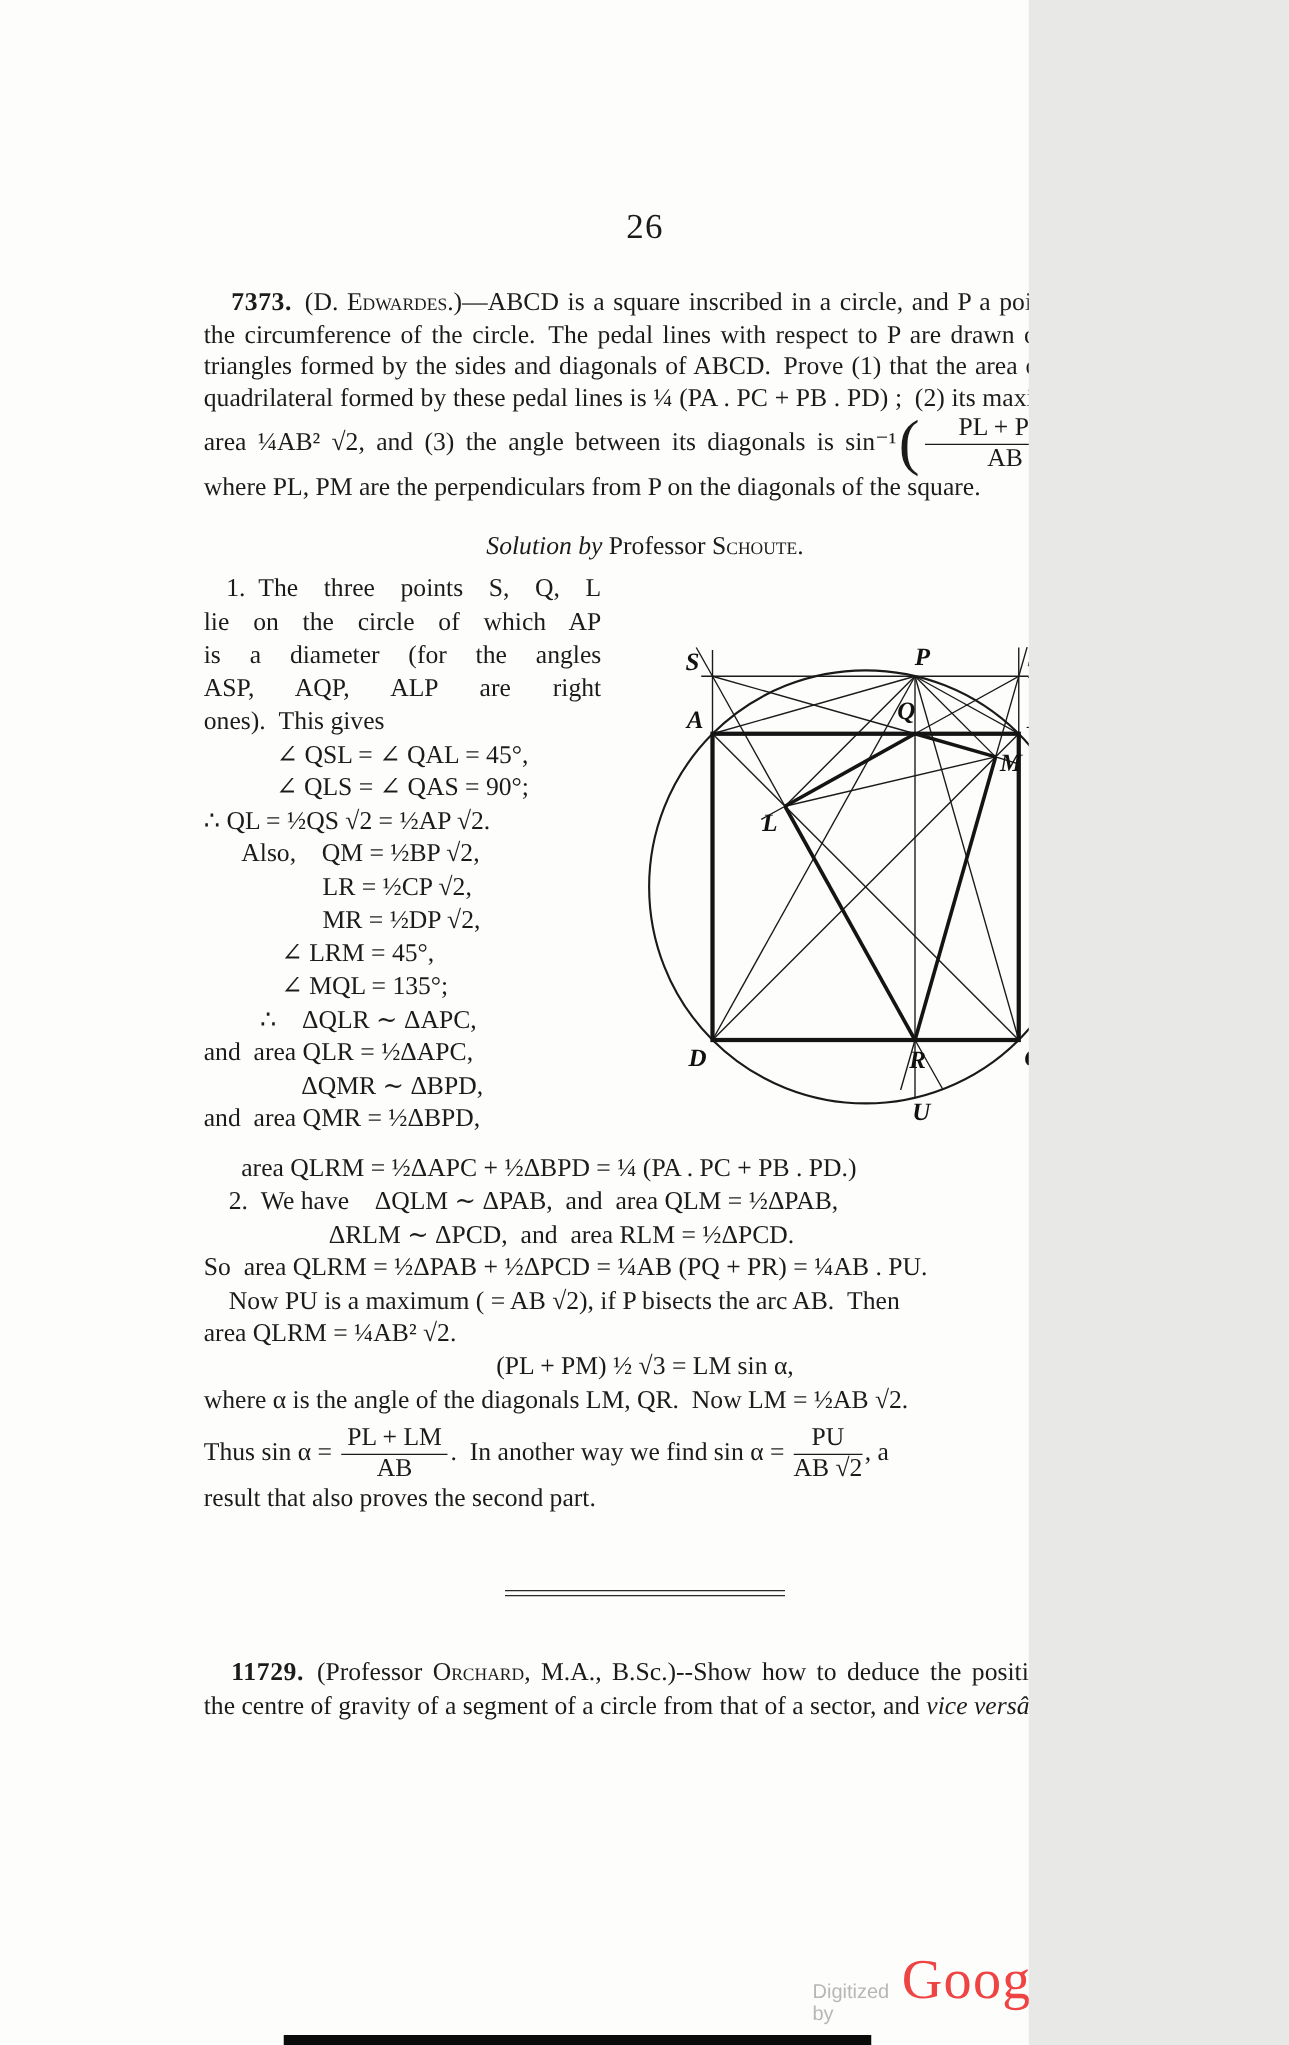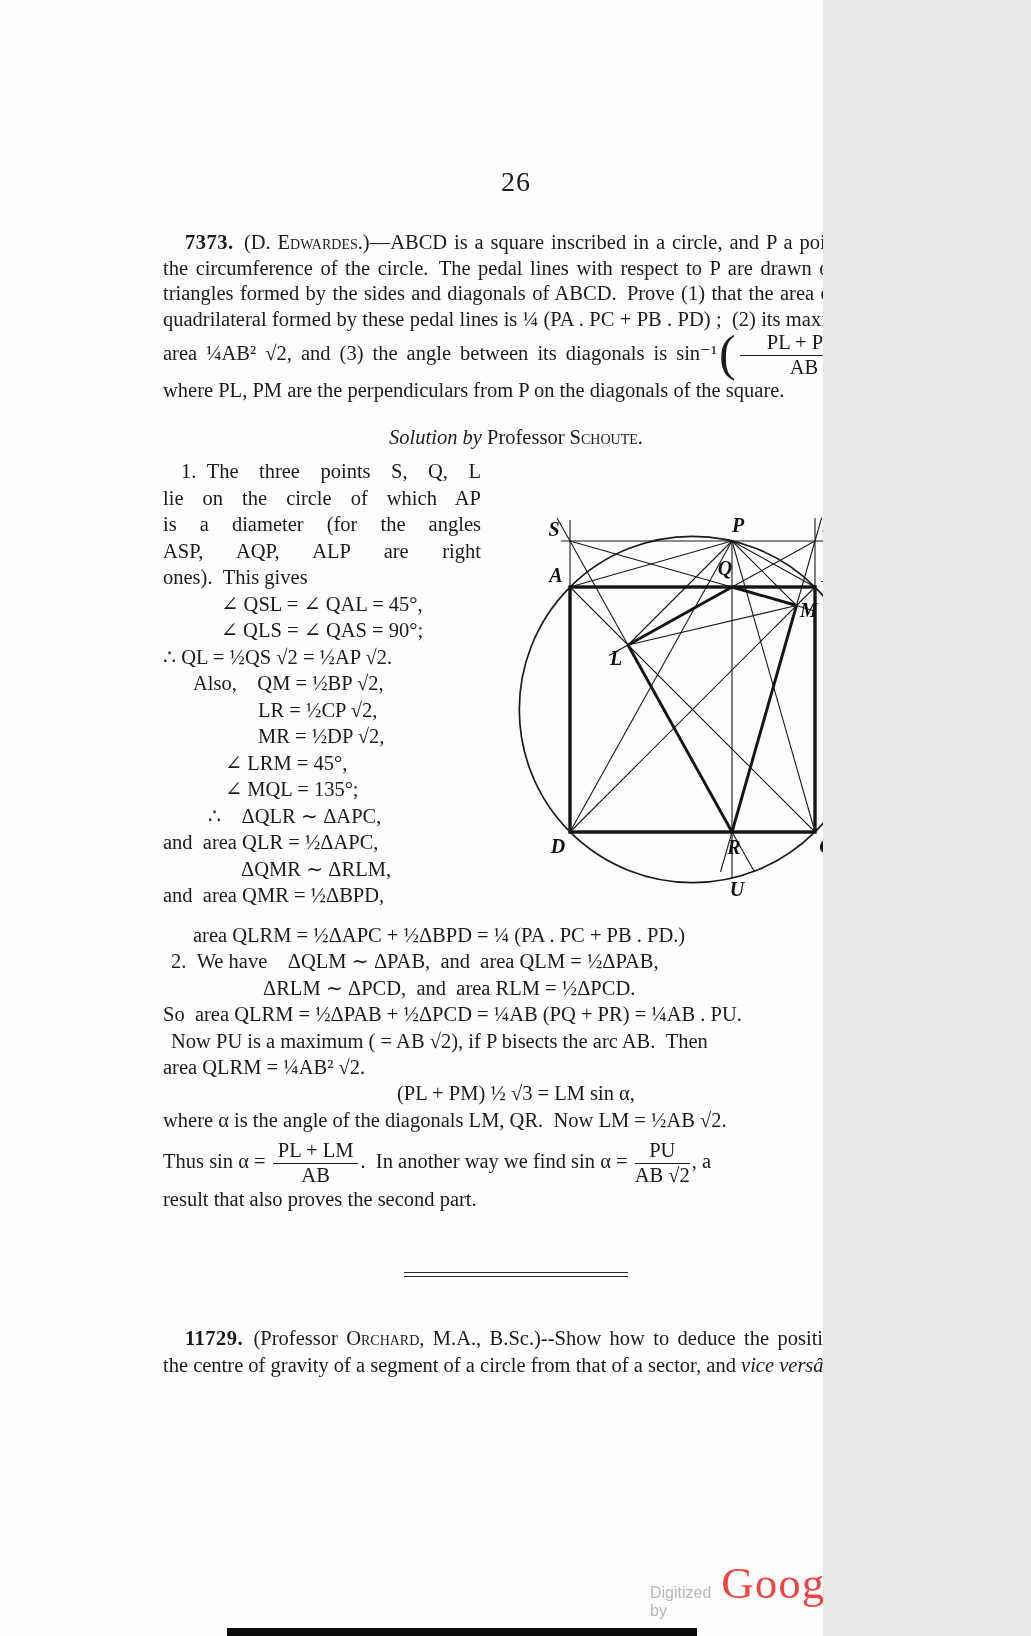--- a/index.html
+++ b/index.html
@@ -29,21 +29,21 @@
     text-align:center;font-size:20.5px;
   }
   .solcol{
     position:absolute;top:458px;left:163px;width:318px;
     font-size:20.5px;
   }
   .solcol div{line-height:26.5px;}
   .jl{text-align:justify;text-align-last:justify;}
   .ind1{text-indent:18px;}
   .ctr{text-align:center;}
-  .m1{margin-left:8px;}.m2{margin-left:30px;}.m3{margin-left:45px;}
+  .m1{margin-left:20px;}.m2{margin-left:30px;}.m3{margin-left:45px;}
   .m4{margin-left:62px;}.m5{margin-left:78px;}.m6{margin-left:95px;}
   .mf2{margin-left:100px;}
   .fullblock{
     position:absolute;top:922px;left:163px;width:706px;
     font-size:20.5px;
   }
   .fullblock div{line-height:26.4px;}
   .fracline{margin-top:7px;line-height:normal !important;}
   .frac{
     display:inline-block;vertical-align:middle;text-align:center;
@@ -101,21 +101,21 @@
     <div class="ctr">∠ QSL = ∠ QAL = 45°,</div>
     <div class="ctr">∠ QLS = ∠ QAS = 90°;</div>
     <div>∴ QL = ½QS √2 = ½AP √2.</div>
     <div class="m2">Also, QM = ½BP √2,</div>
     <div class="m6">LR = ½CP √2,</div>
     <div class="m6">MR = ½DP √2,</div>
     <div class="m4">∠ LRM = 45°,</div>
     <div class="m4">∠ MQL = 135°;</div>
     <div class="m3">∴ ΔQLR ∼ ΔAPC,</div>
     <div>and area QLR = ½ΔAPC,</div>
-    <div class="m5">ΔQMR ∼ ΔRLM,</div>
+    <div class="m5">ΔQMR ∼ ΔBPD,</div>
     <div>and area QMR = ½ΔBPD,</div>
   </div>
 
   <svg class="diagram" width="392" height="438" viewBox="0 0 392 438">
     <g stroke="#1a1a1a" fill="none" stroke-width="1.1">
       <circle cx="205.5" cy="247.5" r="173.2" stroke-width="1.7"></circle>
       <line x1="83" y1="125" x2="328" y2="370"></line>
       <line x1="328" y1="125" x2="83" y2="370"></line>
       <line x1="83" y1="58" x2="83" y2="125"></line>
       <line x1="328" y1="56" x2="328" y2="125"></line>

